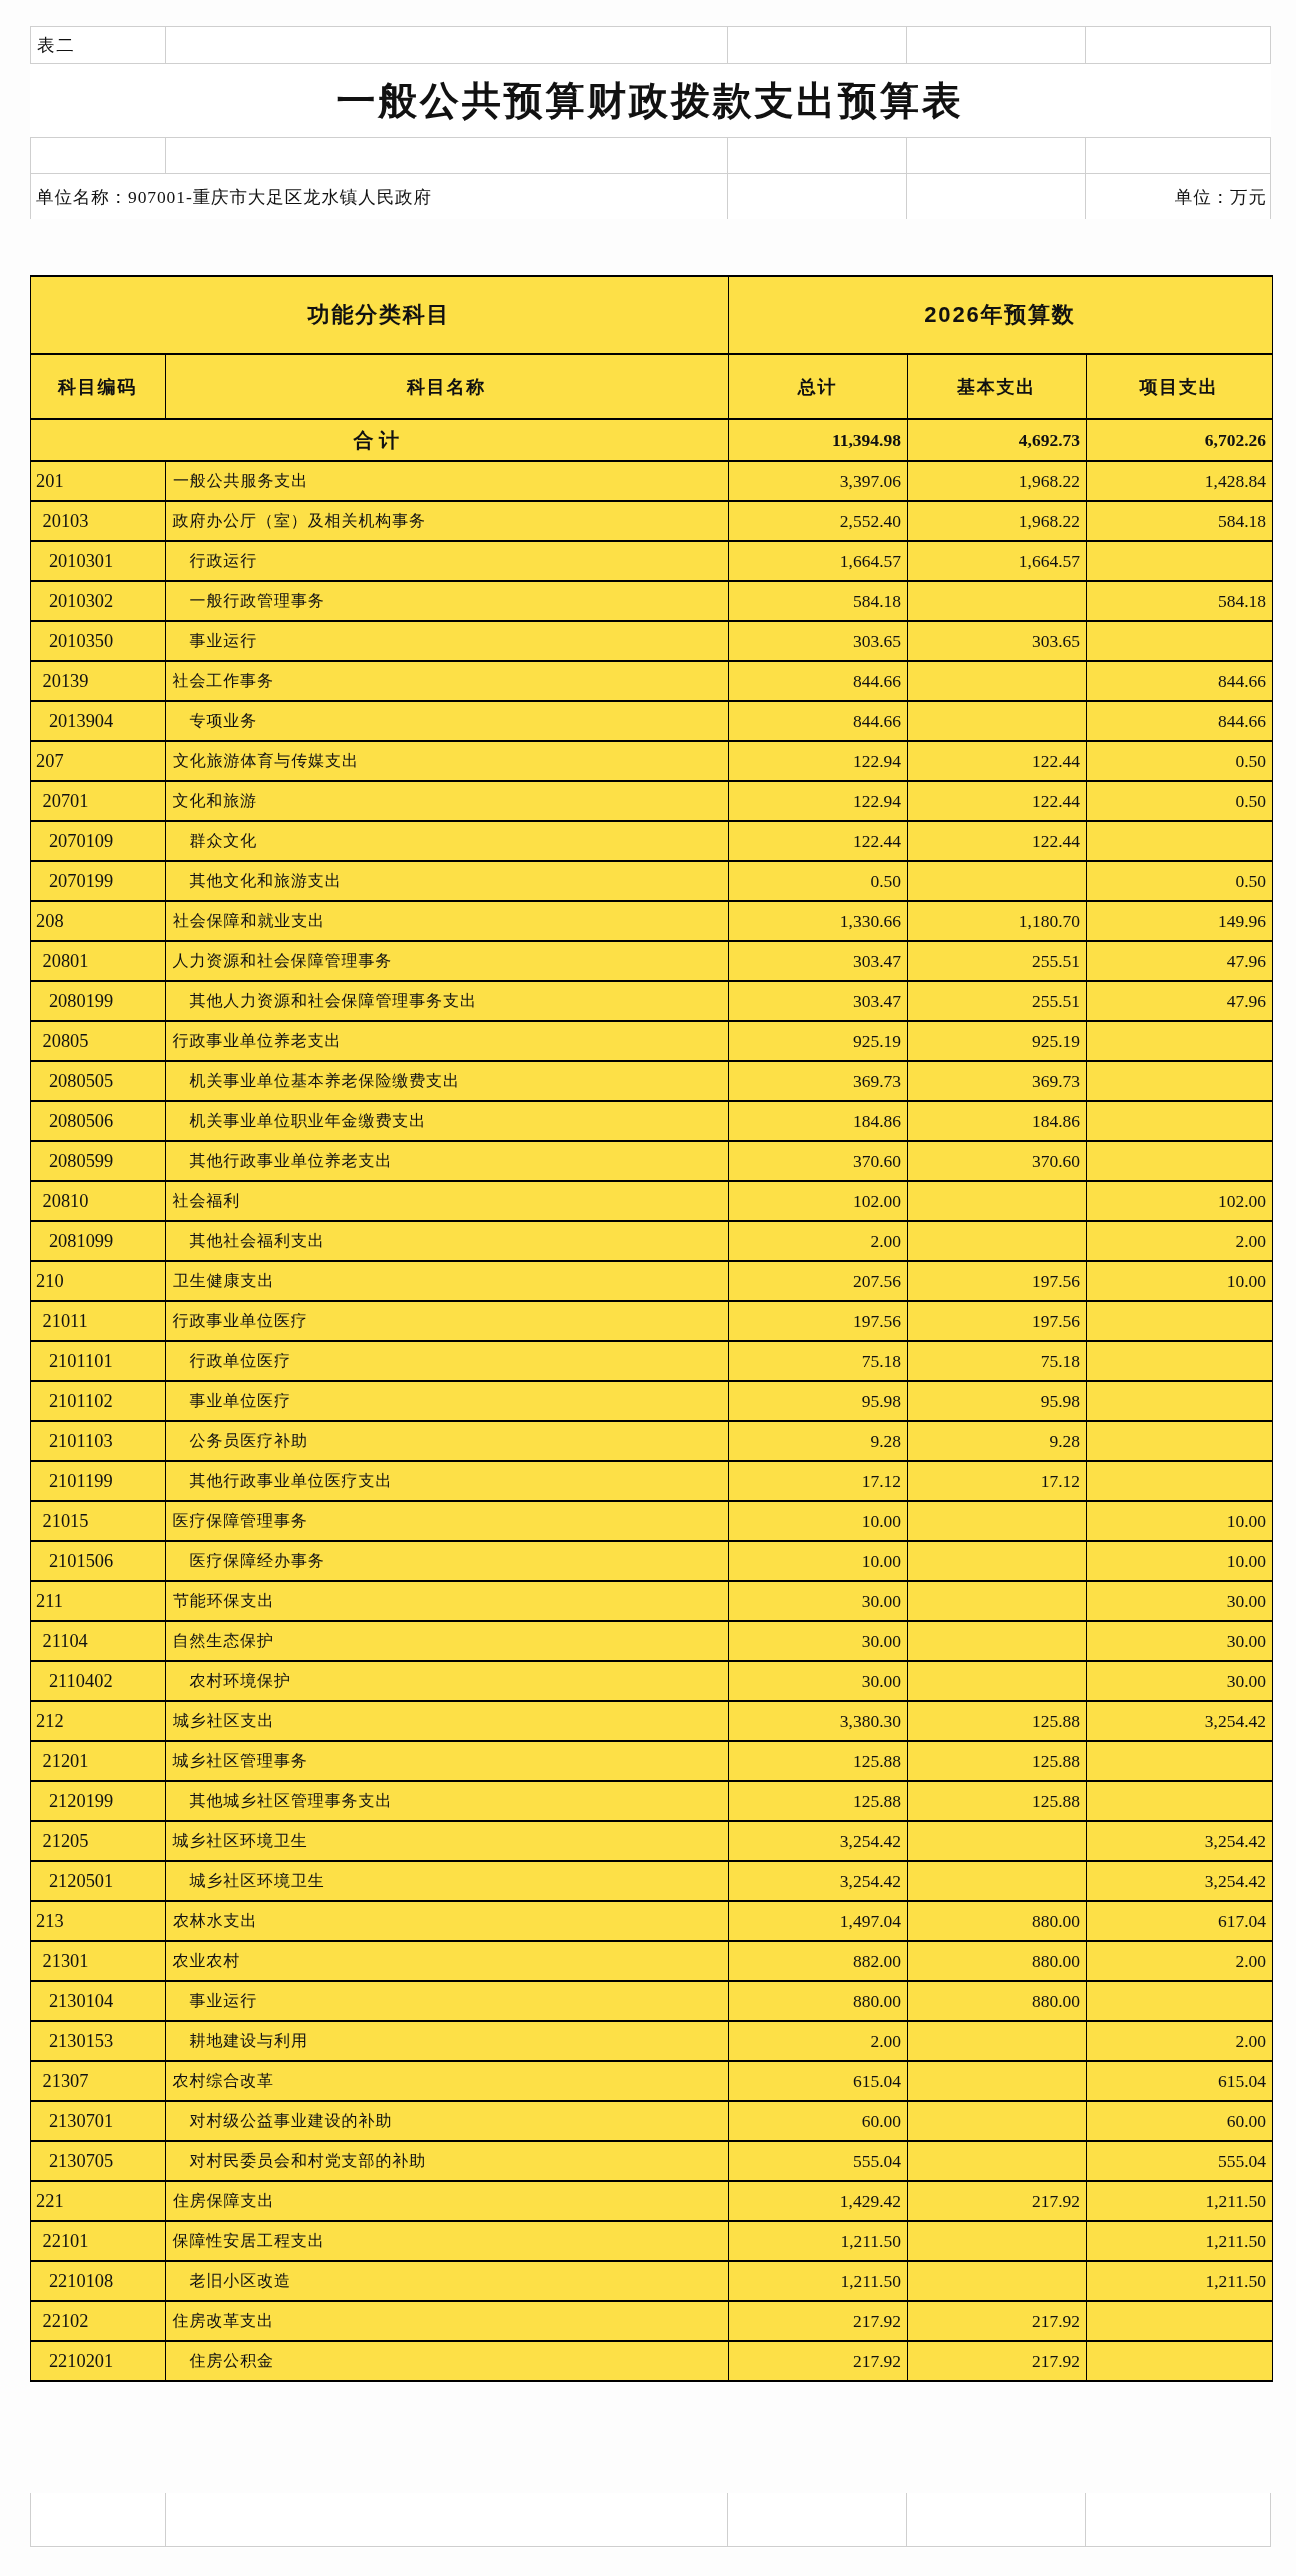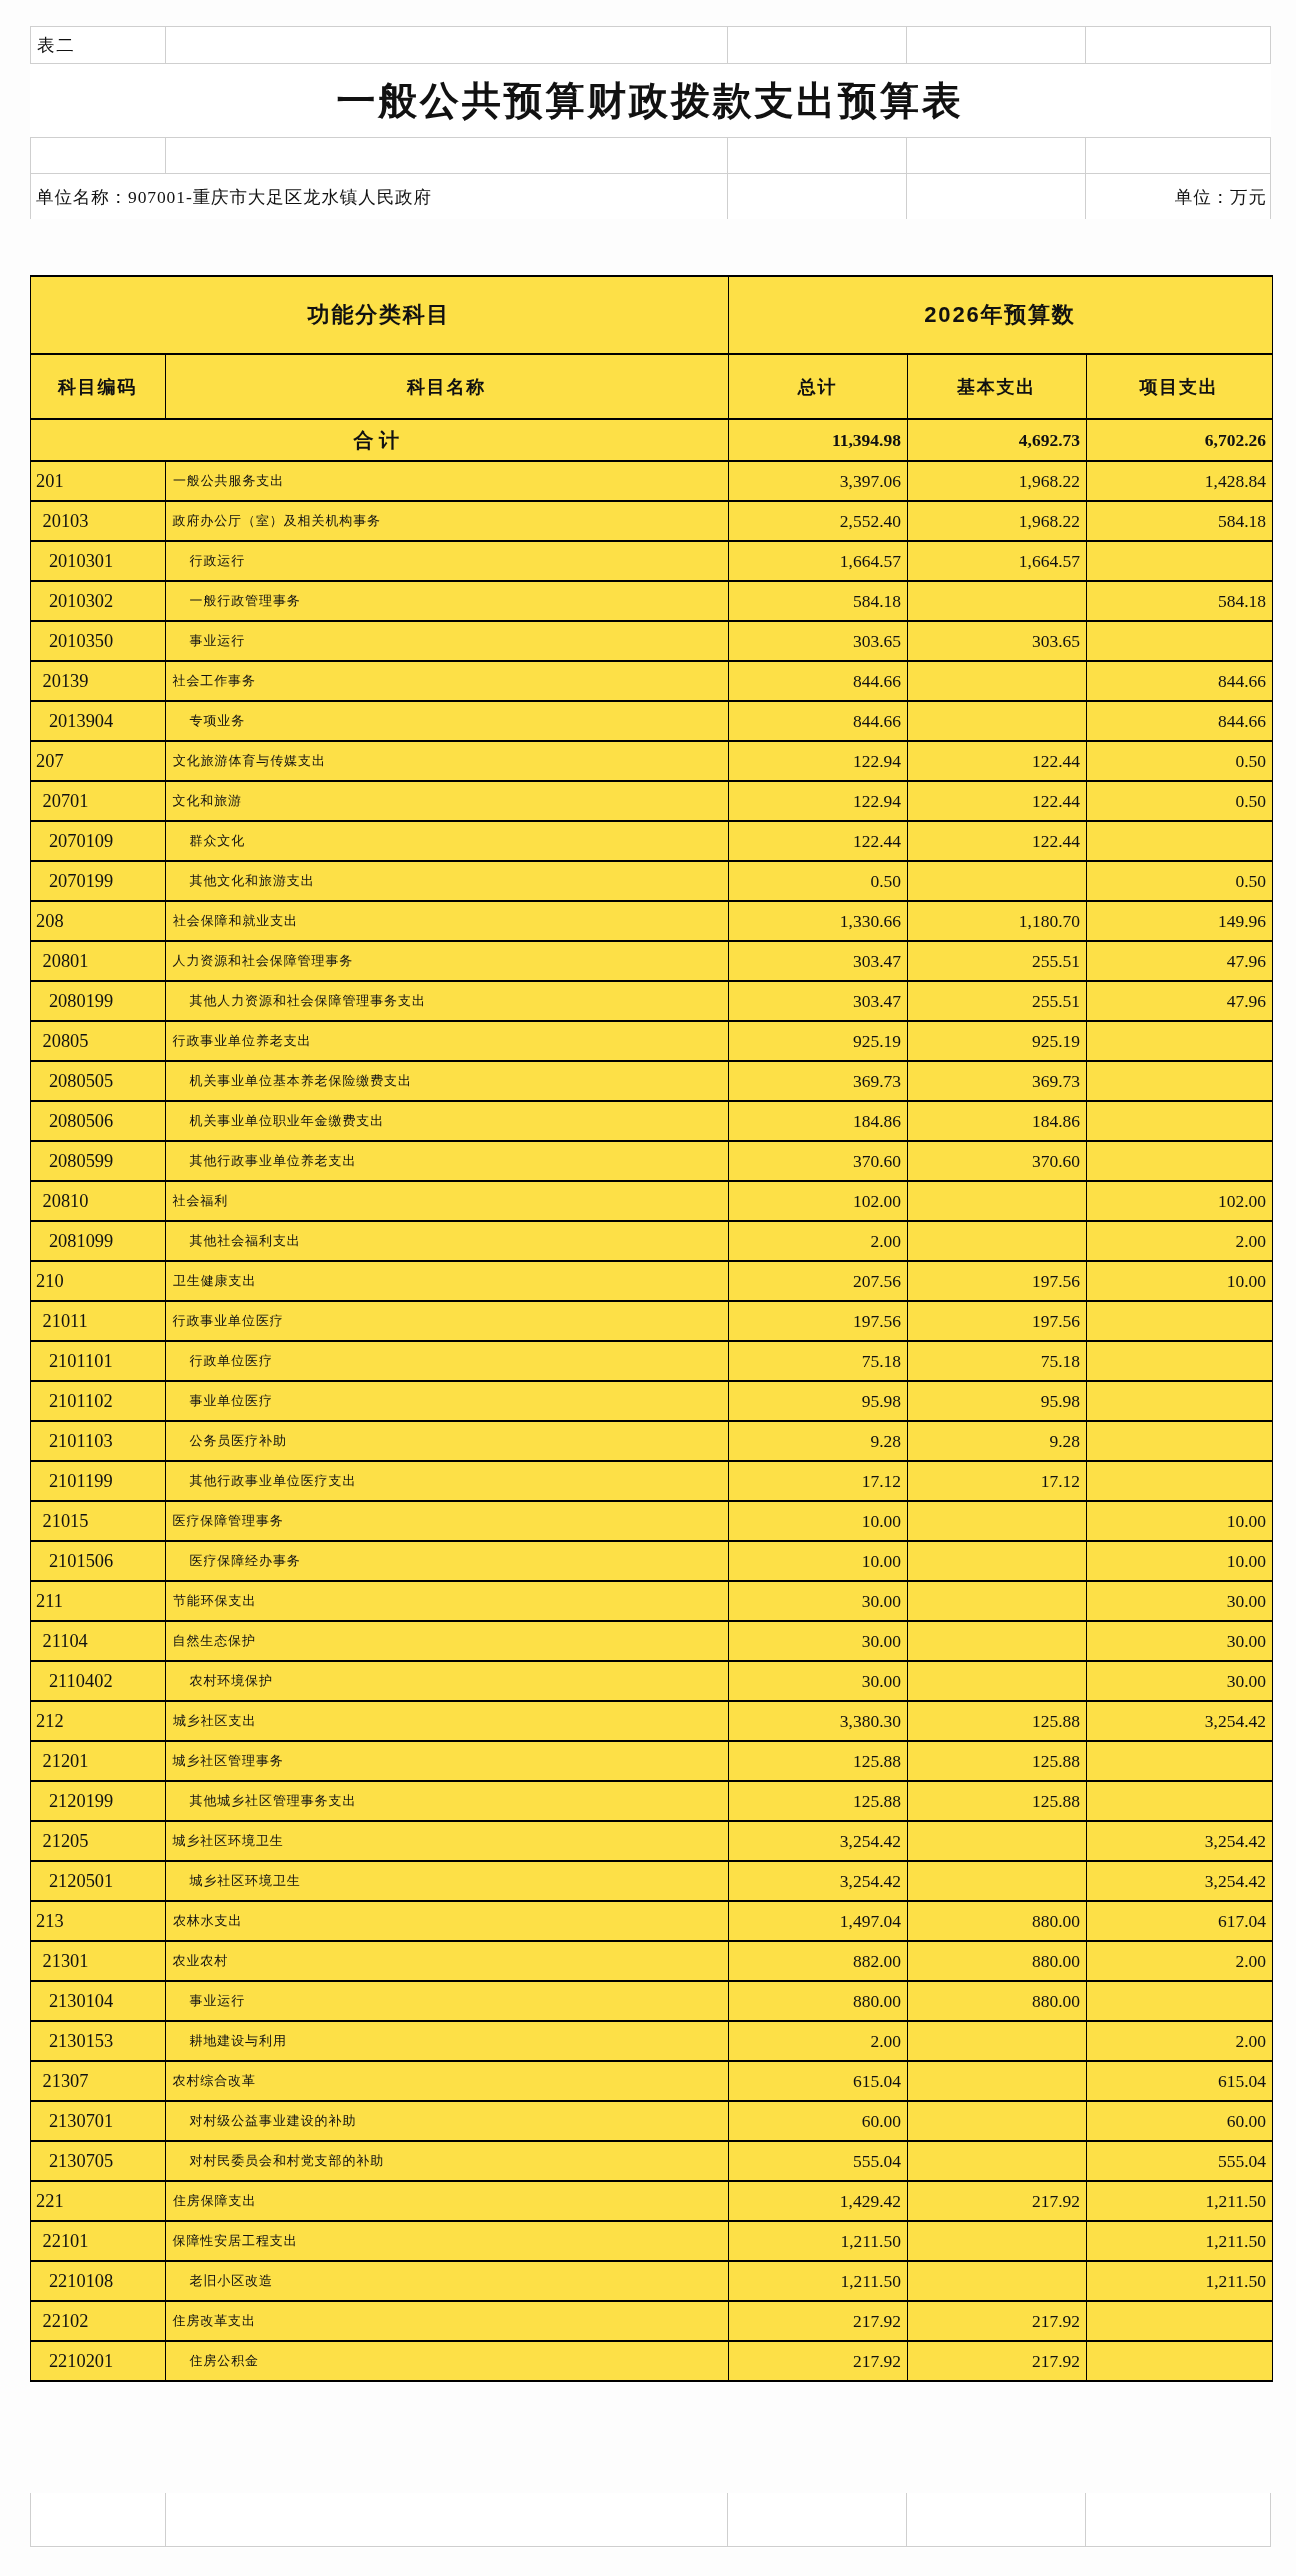--- a/index.html
+++ b/index.html
@@ -43,21 +43,21 @@
   .hrow1 th { height:76px; font-family:"Liberation Sans","DejaVu Sans",sans-serif; font-size:22px; font-weight:bold; text-align:center; letter-spacing:1.8px; }
   .hrow2 th { height:63px; font-family:Liberation Sans, sans-serif; font-size:18px; font-weight:bold; text-align:center; letter-spacing:1.8px; }
   .total-row td { height:40px; }
   .total-row .total-label {
     text-align:center; font-family:"Liberation Sans","DejaVu Sans",sans-serif;
     font-size:20px; font-weight:bold; letter-spacing:5.5px;
   }
   .total-row .num { font-weight:bold; }
   .data-row td { height:38px; }
   .col-code { font-size:18.4px; }
-  .col-name { font-size:13px; letter-spacing:0.9px; }
+  .col-name { font-size:16px; letter-spacing:0.9px; }
   .num { text-align:right; padding-right:5.5px !important; font-size:17.5px; }
   .level-1 .col-code { padding-left:5.5px; }
   .level-2 .col-code { padding-left:12px; }
   .level-3 .col-code { padding-left:18.4px; }
   .level-1 .col-name { padding-left:7.4px; }
   .level-2 .col-name { padding-left:7px; }
   .level-3 .col-name { padding-left:24px; }
 
   
   .bottomband { position:absolute; left:29.5px; top:2493px; width:1241px; height:55px; background:#ffffff; }

